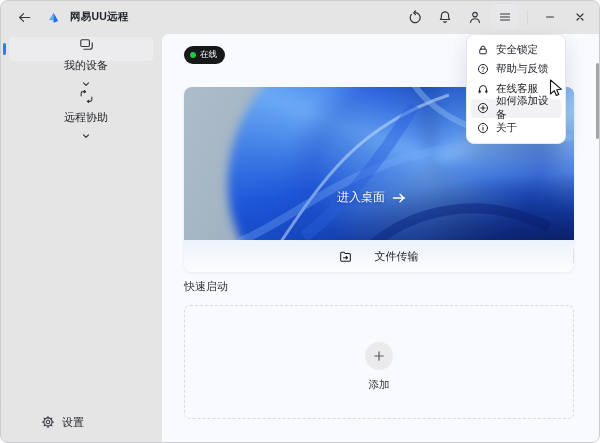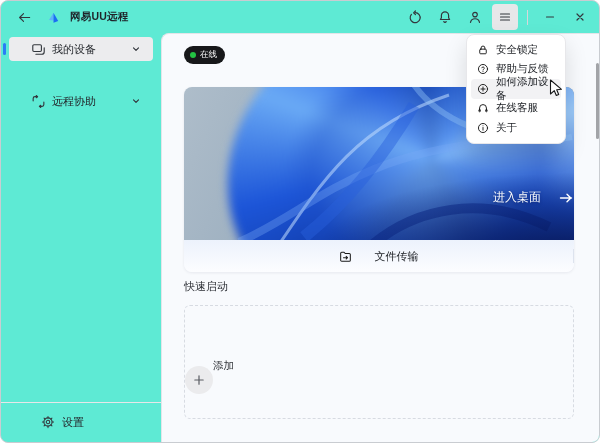--- a/index.html
+++ b/index.html
@@ -1,38 +1,38 @@
 <!DOCTYPE html>
 <html><head>
 <meta charset="utf-8">
 <style>
   * { margin:0; padding:0; box-sizing:border-box; }
   html,body { width:600px; height:443px; }
   body { font-family:"Liberation Sans","DejaVu Sans",sans-serif; color:#1a1a1a; }
-  .window { position:relative; width:600px; height:443px; background:#5eead4;
+  .window { position:relative; width:600px; height:443px; background:#e5e5e5;
             border:1px solid #c9ccd1; border-radius:8px; overflow:hidden; }
 
   
   .titlebar { position:absolute; top:0; left:0; width:600px; height:32px;
               display:flex; align-items:center; padding:0 8px 0 10px; }
   .tb-left { display:flex; align-items:center; gap:9px; }
   .app-title { font-size:10.5px; font-weight:bold; color:#1f2329; letter-spacing:.2px; }
   .tb-right { margin-left:auto; display:flex; align-items:center; gap:4px; }
   .tb-btn { width:26px; height:26px; display:flex; align-items:center; justify-content:center;
             border-radius:4px; cursor:default; }
   .tb-btn.active { background:#e7e7e9; }
   .tb-sep { width:1px; height:15px; background:#d7d7da; margin:0 5px; }
   svg { display:block; }
   .stroke { fill:none; stroke:#33373d; stroke-width:1.2; stroke-linecap:round; stroke-linejoin:round; }
   .stroke-dark { fill:none; stroke:#1a1a1a; stroke-width:1.1; stroke-linecap:round; stroke-linejoin:round; }
 
   
   .sidebar { position:absolute; top:32px; left:0; width:160px; height:411px; }
   .nav-item { position:absolute; left:8px; width:144px; height:24px; border-radius:4px;
-              display:flex; align-items:center; padding:0 12px 0 22px; gap:6px; }
+              display:flex; align-items:center; padding:0 12px 0 22px; gap:6px;flex-direction:column; }
   .nav-item .lbl { font-size:11px; color:#24272c; flex:1; }
   .nav-item.selected { background:#ececee; }
   .accent-bar { position:absolute; left:-6px; top:6px; width:3px; height:12px;
                 border-radius:2px; background:#2b7cf6; }
   .settings-divider { position:absolute; left:0; bottom:41px; width:160px; height:1px; background:#e7e7e9; }
   .settings-row { position:absolute; left:8px; bottom:10px; width:144px; height:24px;
                   display:flex; align-items:center; gap:7px; padding-left:32px;margin-top:8px; }
   .settings-row .lbl { font-size:11px; color:#24272c; }
 
   
@@ -53,36 +53,36 @@
   .bloom { position:absolute; left:42px; top:-84px; width:400px; height:330px; border-radius:50%;
            transform:rotate(-14deg); filter:blur(5px);
            background:
              radial-gradient(closest-side, rgba(125,185,250,.75), rgba(30,80,200,.35) 58%, transparent 72%),
              conic-gradient(from 230deg at 52% 48%,
                #0b2f92 0deg,#1c55d8 40deg,#6aaaf5 75deg,#2f6ae8 105deg,#0c3aa6 140deg,
                #3b7bf0 180deg,#9ccaf8 215deg,#1b4ec9 255deg,#0a2c8a 300deg,#0b2f92 360deg); }
   .hero::after { content:""; position:absolute; inset:0;
                  background:radial-gradient(120% 95% at 100% 108%, rgba(6,18,76,.85), transparent 55%); }
   .ribbons { position:absolute; inset:0; }
-  .hero-cta { position:absolute; left:0; right:0; bottom:34px; display:flex; align-items:center;
-              justify-content:flex-end; gap:18px; color:#fff; font-size:12px; z-index:3;
+  .hero-cta { position:absolute; left:0; right:14px; bottom:34px; display:flex; align-items:center;
+              justify-content:center; gap:7px; color:#fff; font-size:12px; z-index:3;
               text-shadow:0 1px 3px rgba(0,20,80,.5); }
   .card-footer { display:flex; align-items:center; width:390px; height:32px;
                  background:linear-gradient(180deg,#ecf2fc,#fcfdff); }
   .cf-half { flex:1; display:flex; align-items:center; justify-content:center; gap:23px;
              font-size:11px; color:#22252a; height:100%; }
   .cf-sep { width:1px; height:14px; background:#dde3ee; }
   .more-dots { display:flex; gap:2.5px; align-items:center; }
   .more-dots i { width:2.4px; height:2.4px; border-radius:50%; background:#33373d; }
 
   
   .ql-title { position:absolute; left:22px; top:245px; font-size:11px; color:#2a2d33;font-family:Liberation Serif, serif; }
   .ql-box { position:absolute; left:22px; top:271px; width:390px; height:114px;
             border:1px dashed #d7dbe2; border-radius:6px;
-            display:flex; align-items:center; }
+            display:flex; flex-direction:column; align-items:center; }
   .add-circle { margin-top:36px; width:28px; height:28px; border-radius:50%; background:#ebebed;
                 display:flex; align-items:center; justify-content:center; }
   .add-label { margin-top:8px; font-size:10.5px; color:#33363b; }
 
   
   .menu { position:absolute; left:465px; top:33px; width:100px; z-index:10;
           background:#ffffff; border:1px solid #e7e7ea; border-radius:8px; padding:5px 0;
           box-shadow:0 10px 22px rgba(0,0,0,.13); }
   .menu-item { height:19.5px; display:flex; align-items:center; gap:7px;
                margin:0 4px; padding:0 6px; border-radius:4px; font-size:10.5px; color:#1a1d22; }
@@ -278,38 +278,38 @@
     <div class="menu-item">
       <span>
         <svg width="12" height="12" viewBox="0 0 14 14">
             <circle class="stroke-dark" cx="7" cy="7" r="5.3"></circle>
             <path class="stroke-dark" d="M5.6 5.6a1.5 1.5 0 0 1 2.9.5c0 1-1.5 1.1-1.5 2.1"></path>
             <circle cx="7" cy="10" r=".6" fill="#1a1a1a"></circle>
           </svg>
       </span>
       <span>帮助与反馈</span>
     </div>
-    <div class="menu-item hover">
-      <span>
-        <svg width="12" height="12" viewBox="0 0 14 14">
-            <circle class="stroke-dark" cx="7" cy="7" r="5.3"></circle>
-            <path class="stroke-dark" d="M7 4.6v4.8M4.6 7h4.8"></path>
-          </svg>
-      </span>
-      <span>如何添加设备</span>
-    </div>
     <div class="menu-item">
       <span>
         <svg width="12" height="12" viewBox="0 0 14 14">
             <path class="stroke-dark" d="M3 10V7a4 4 0 0 1 8 0v3"></path>
             <rect class="stroke-dark" x="2.2" y="8.6" width="1.7" height="2.8" rx=".85"></rect>
             <rect class="stroke-dark" x="10.1" y="8.6" width="1.7" height="2.8" rx=".85"></rect>
           </svg>
       </span>
       <span>在线客服</span>
+    </div>
+    <div class="menu-item hover">
+      <span>
+        <svg width="12" height="12" viewBox="0 0 14 14">
+            <circle class="stroke-dark" cx="7" cy="7" r="5.3"></circle>
+            <path class="stroke-dark" d="M7 4.6v4.8M4.6 7h4.8"></path>
+          </svg>
+      </span>
+      <span>如何添加设备</span>
     </div>
     <div class="menu-item">
       <span>
         <svg width="12" height="12" viewBox="0 0 14 14">
             <circle class="stroke-dark" cx="7" cy="7" r="5.3"></circle>
             <path class="stroke-dark" d="M7 6.4v3.1"></path>
             <circle cx="7" cy="4.3" r=".6" fill="#1a1a1a"></circle>
           </svg>
       </span>
       <span>关于</span>

